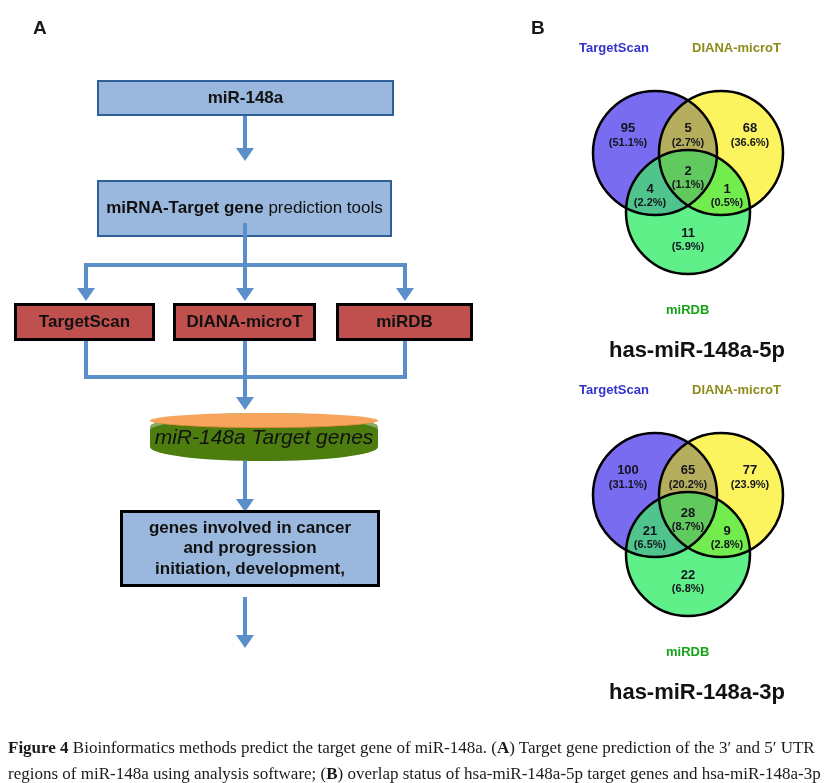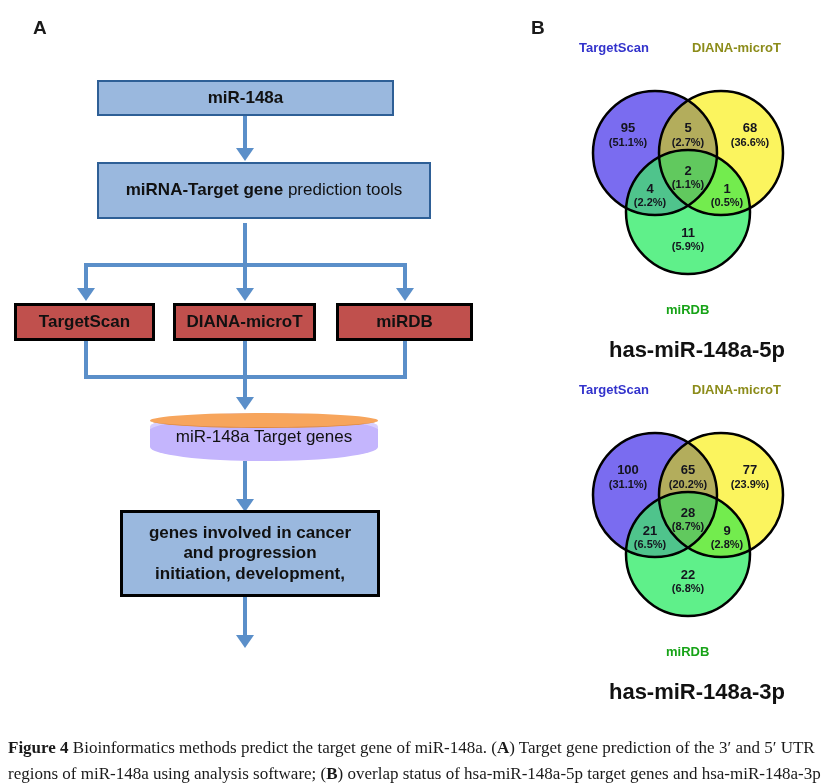--- a/index.html
+++ b/index.html
@@ -28,25 +28,25 @@
   }
   .blue-box-thick{
     background:#9ab8de;border:3px solid #000000;
     font-size:17px;font-weight:bold;
   }
   .red-box{
     background:#c0504d;border:3px solid #000000;
     font-size:17px;font-weight:bold;color:#111;
   }
   .cyl{
-    position:absolute;background:#c4b5fd;
+    position:absolute;background:#4d7c0f;
     border-radius:50% / 14px;
     box-shadow:inset 0 6px 0 -3px rgba(255,255,255,.35);
     display:flex;align-items:center;justify-content:center;
-    font-size:17px;color:#111;font-weight:500;
+    font-size:21px;color:#111;font-weight:500;font-style:italic;
   }
   .cyl .cyl-top{
     position:absolute;left:0;top:0;width:100%;height:14px;
     border-radius:50%;background:#f7a55c;border-bottom:1px solid #e08a3c;
     pointer-events:none;
   }
   .cyl .cyl-label{position:relative;z-index:2;}
 
   .reg{font-weight:normal;}
 
@@ -93,21 +93,21 @@
 
   <div class="flow">
 
     <div class="node blue-box" style="left:97px;top:62px;width:297px;height:36px;">
       <span>miR-148a</span>
     </div>
 
     <div class="vline" style="left:243px;top:98px;height:38px;"></div>
     <div class="arrow-down" style="left:236px;top:130px;"></div>
 
-    <div class="node blue-box" style="left:97px;top:144px;width:334px;height:57px;flex-direction:column;">
+    <div class="node blue-box" style="left:97px;top:162px;width:295px;height:57px;flex-direction:column;">
       <div>
         <span>miRNA-Target gene</span><span class="reg"> prediction tools</span>
       </div>
     </div>
 
     <div class="vline" style="left:243px;top:205px;height:43px;"></div>
     <div class="hline" style="left:84px;top:245px;width:323px;"></div>
     <div class="vline" style="left:84px;top:245px;height:28px;"></div>
     <div class="vline" style="left:243px;top:245px;height:28px;"></div>
     <div class="vline" style="left:403px;top:245px;height:28px;"></div>
@@ -132,21 +132,21 @@
     <div class="arrow-down" style="left:236px;top:379px;"></div>
 
     <div class="cyl" style="left:150px;top:395px;width:228px;height:48px;">
       <span class="cyl-top"></span>
       <span class="cyl-label">miR-148a Target genes</span>
     </div>
 
     <div class="vline" style="left:243px;top:443px;height:44px;"></div>
     <div class="arrow-down" style="left:236px;top:481px;"></div>
 
-    <div class="node blue-box-thick" style="left:120px;top:492px;width:260px;height:87px;flex-direction:column;">
+    <div class="node blue-box-thick" style="left:120px;top:492px;width:260px;height:77px;flex-direction:column;">
       <div>genes involved in cancer</div>
       <div>and progression</div>
       <div>initiation, development,</div>
     </div>
 
     <div class="vline" style="left:243px;top:579px;height:44px;"></div>
     <div class="arrow-down" style="left:236px;top:617px;"></div>
 
   </div>
 

